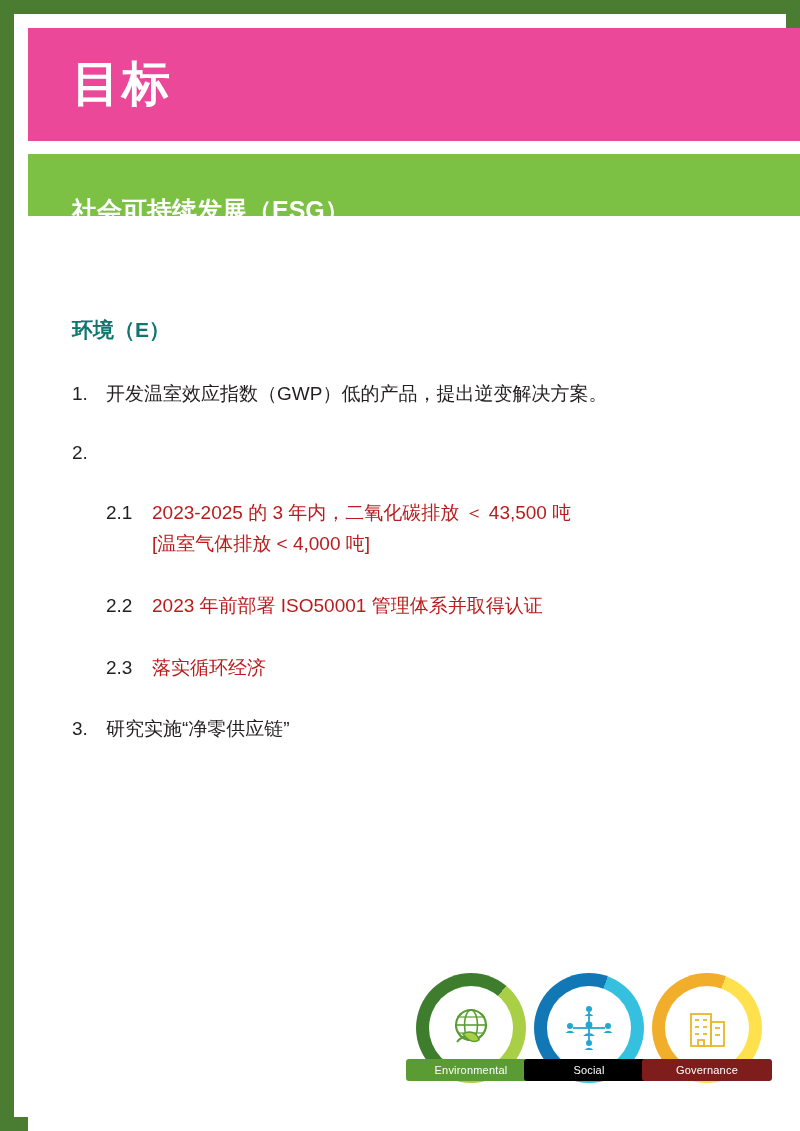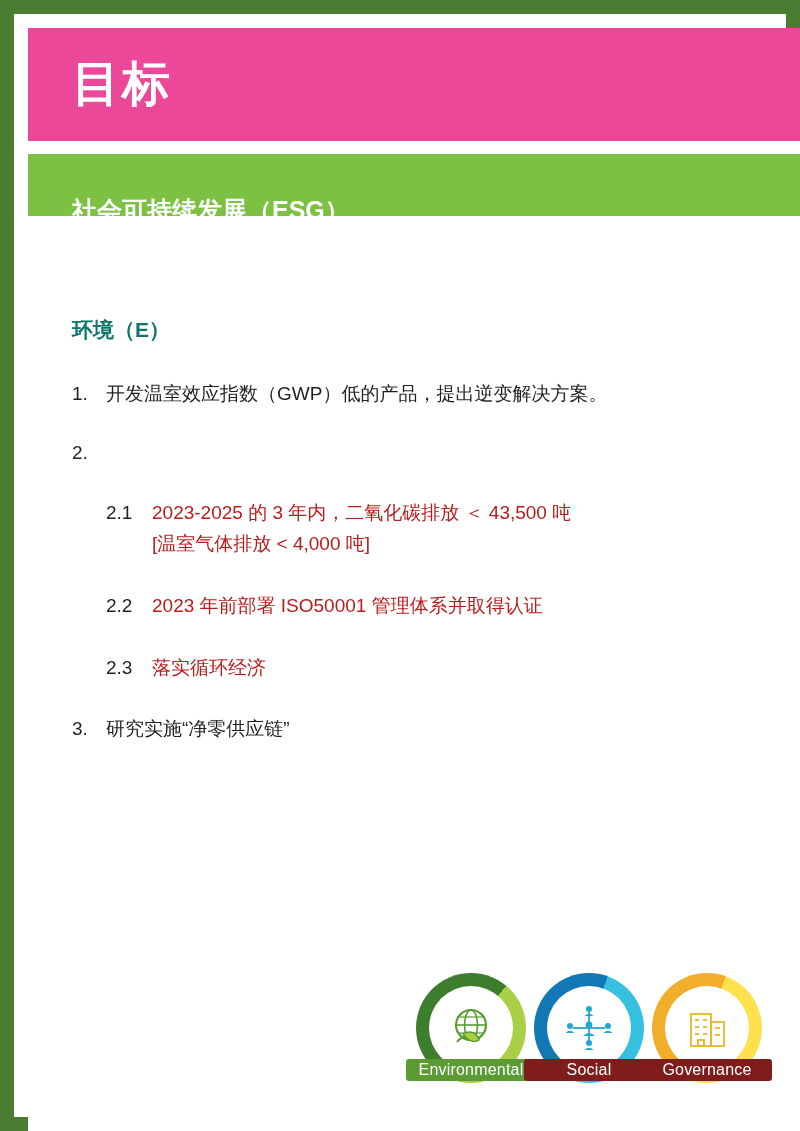--- a/index.html
+++ b/index.html
@@ -165,31 +165,31 @@
     justify-content: center;
   }
   .badge .cap {
     position: absolute;
     left: -10px;
     top: 86px;
     width: 130px;
     height: 22px;
     border-radius: 3px;
     color: #ffffff;
-    font-size: 16px;
+    font-size: 11px;
     line-height: 22px;
     text-align: center;
     letter-spacing: 0.2px;
   }
   #badge-env { left: 0px; top: 8px; }
   #badge-env .ring { background: conic-gradient(from 200deg, #3f7d2e 0deg 200deg, #a8cf45 200deg 360deg); }
   #badge-env .cap { background: #5a9c33; }
   #badge-soc { left: 118px; top: 8px; }
   #badge-soc .ring { background: conic-gradient(from 200deg, #1278b5 0deg 180deg, #36c0e0 180deg 360deg); }
-  #badge-soc .cap { background: #7f1d1d; }
+  #badge-soc .cap { background: #000000; }
   #badge-gov { left: 236px; top: 8px; }
   #badge-gov .ring { background: conic-gradient(from 200deg, #f0ae2a 0deg 180deg, #ffe14d 180deg 360deg); }
   #badge-gov .cap { background: #7f1d1d; }
 </style>
 </head>
 <body>
 
 <div class="page">
   <div class="inner">
 

